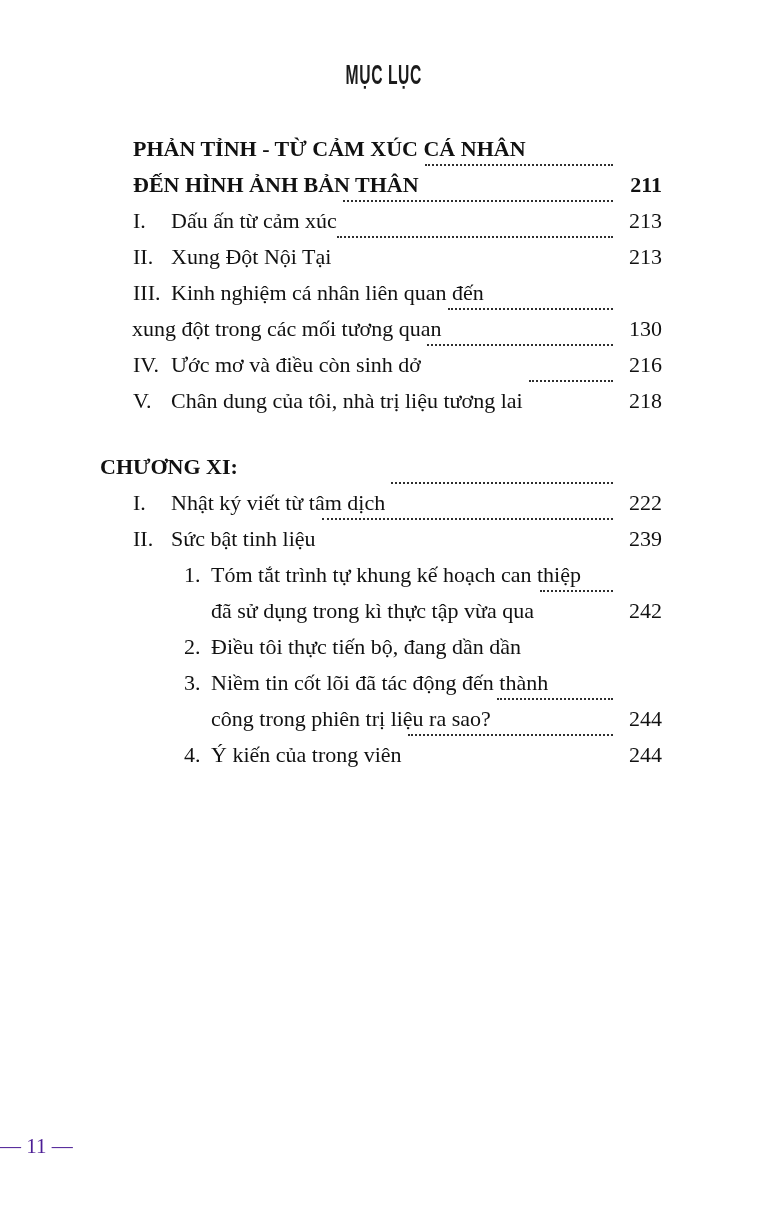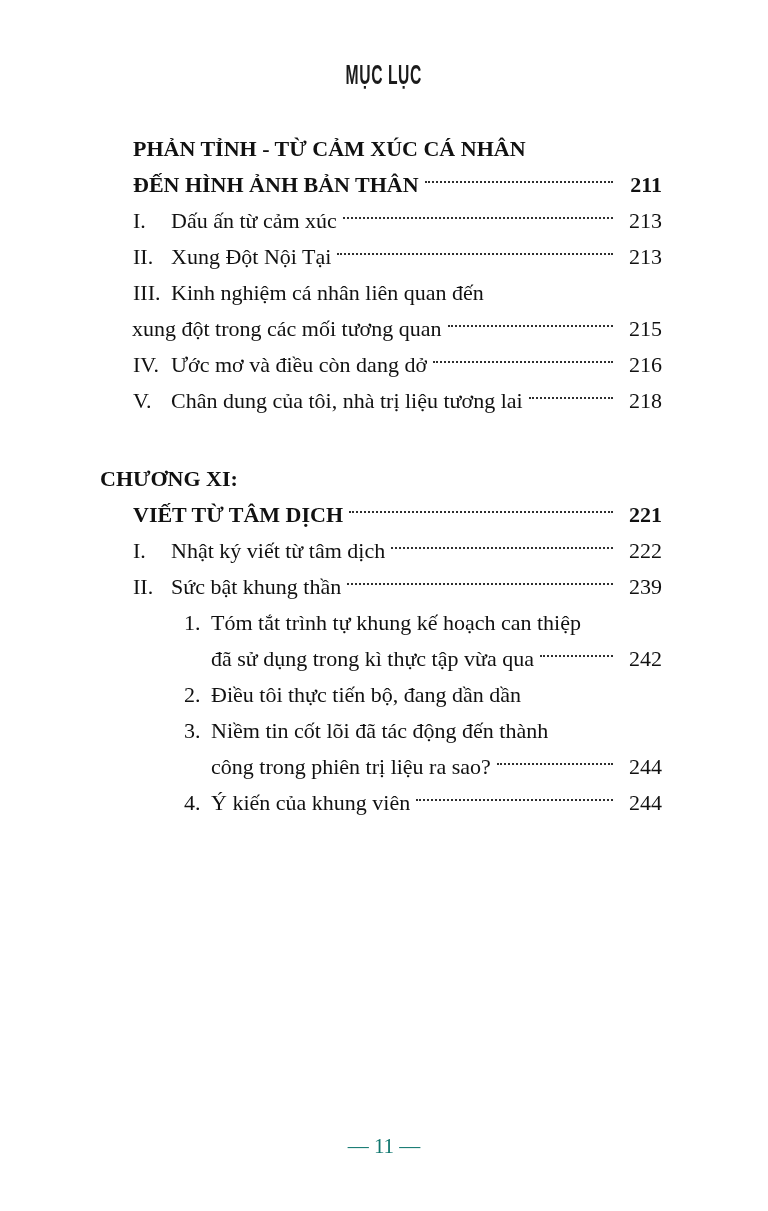--- a/index.html
+++ b/index.html
@@ -29,30 +29,30 @@
     letter-spacing: 1px;
     color: #1b1b1b;
     transform: scaleX(0.58);
     transform-origin: center;
     white-space: nowrap;
   }
   .toc {
     margin: 40px 106px 0 100px;
   }
   .chapter + .chapter {
-    margin-top: 42px;
+    margin-top: 30px;
   }
   .chapter-label {
     font-weight: 700;
     line-height: 36px;
     white-space: nowrap;
   }
   .toc-row {
     display: flex;
-    align-items: center;
+    align-items: flex-start;
     line-height: 36px;
     white-space: nowrap;
   }
   .toc-row.title {
     margin-left: 33px;
     font-weight: 700;
   }
   .toc-row.item { margin-left: 33px; }
   .toc-row.item .marker { flex: 0 0 38px; }
   .toc-row.item-cont { margin-left: 32px; }
@@ -72,23 +72,22 @@
   }
   .page-num {
     flex: 0 0 44px;
     text-align: right;
   }
   .doc-footer {
     position: absolute;
     bottom: 52px;
     left: 0;
     width: 100%;
-    text-align: center;
     font-size: 21px;
-    color: #0f766e;
+    color: #4c1d95;
   }
 </style>
 </head>
 <body>
 
 <div class="page">
 
   <div class="doc-header">
     <span class="doc-title">MỤC LỤC</span>
   </div>
@@ -116,53 +115,48 @@
             <span class="leader"></span>
             <span class="page-num">213</span>
           </div>
           <div class="toc-row item">
             <span class="marker">III.</span>
             <span class="entry-text">Kinh nghiệm cá nhân liên quan đến</span>
           </div>
           <div class="toc-row item-cont">
             <span class="entry-text">xung đột trong các mối tương quan</span>
             <span class="leader"></span>
-            <span class="page-num">215</span>
+            <span class="page-num">130</span>
           </div>
           <div class="toc-row item">
             <span class="marker">IV.</span>
-            <span class="entry-text">Ước mơ và điều còn dang dở</span>
+            <span class="entry-text">Ước mơ và điều còn sinh dở</span>
             <span class="leader"></span>
             <span class="page-num">216</span>
           </div>
           <div class="toc-row item">
             <span class="marker">V.</span>
             <span class="entry-text">Chân dung của tôi, nhà trị liệu tương lai</span>
             <span class="leader"></span>
             <span class="page-num">218</span>
           </div>
         </div>
     </div>
     <div class="chapter">
       <div class="chapter-label">CHƯƠNG XI:</div>
       <div class="rows">
-          <div class="toc-row title">
-            <span class="entry-text">VIẾT TỪ TÂM DỊCH</span>
-            <span class="leader"></span>
-            <span class="page-num">221</span>
-          </div>
           <div class="toc-row item">
             <span class="marker">I.</span>
             <span class="entry-text">Nhật ký viết từ tâm dịch</span>
             <span class="leader"></span>
             <span class="page-num">222</span>
           </div>
           <div class="toc-row item">
             <span class="marker">II.</span>
-            <span class="entry-text">Sức bật khung thần</span>
+            <span class="entry-text">Sức bật tinh liệu</span>
             <span class="leader"></span>
             <span class="page-num">239</span>
           </div>
           <div class="toc-row sub">
             <span class="marker">1.</span>
             <span class="entry-text">Tóm tắt trình tự khung kế hoạch can thiệp</span>
           </div>
           <div class="toc-row sub-cont">
             <span class="entry-text">đã sử dụng trong kì thực tập vừa qua</span>
             <span class="leader"></span>
@@ -176,21 +170,21 @@
             <span class="marker">3.</span>
             <span class="entry-text">Niềm tin cốt lõi đã tác động đến thành</span>
           </div>
           <div class="toc-row sub-cont">
             <span class="entry-text">công trong phiên trị liệu ra sao?</span>
             <span class="leader"></span>
             <span class="page-num">244</span>
           </div>
           <div class="toc-row sub">
             <span class="marker">4.</span>
-            <span class="entry-text">Ý kiến của khung viên</span>
+            <span class="entry-text">Ý kiến của trong viên</span>
             <span class="leader"></span>
             <span class="page-num">244</span>
           </div>
         </div>
     </div>
   </div>
 
   <div class="doc-footer">
     <span>— 11 —</span>
   </div>

